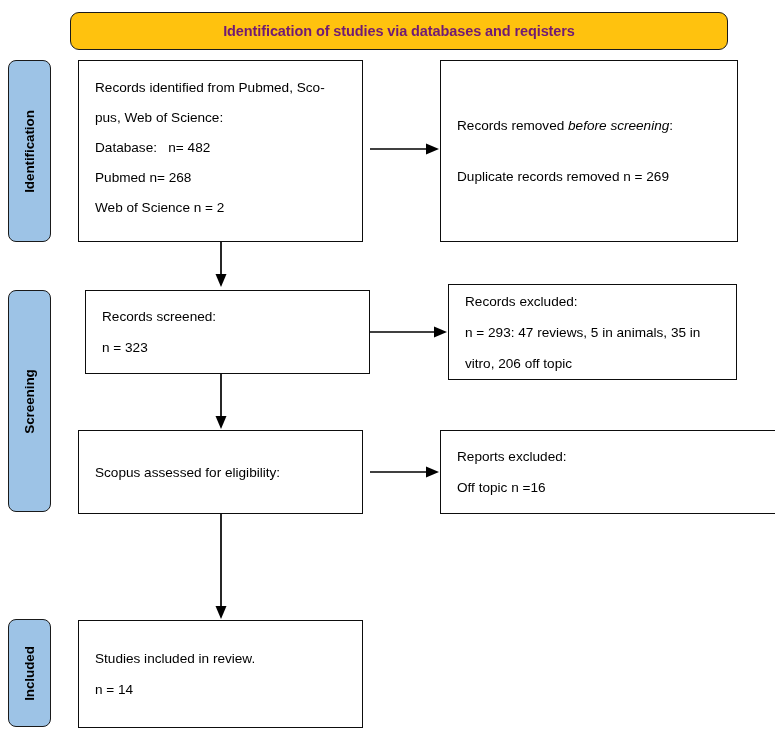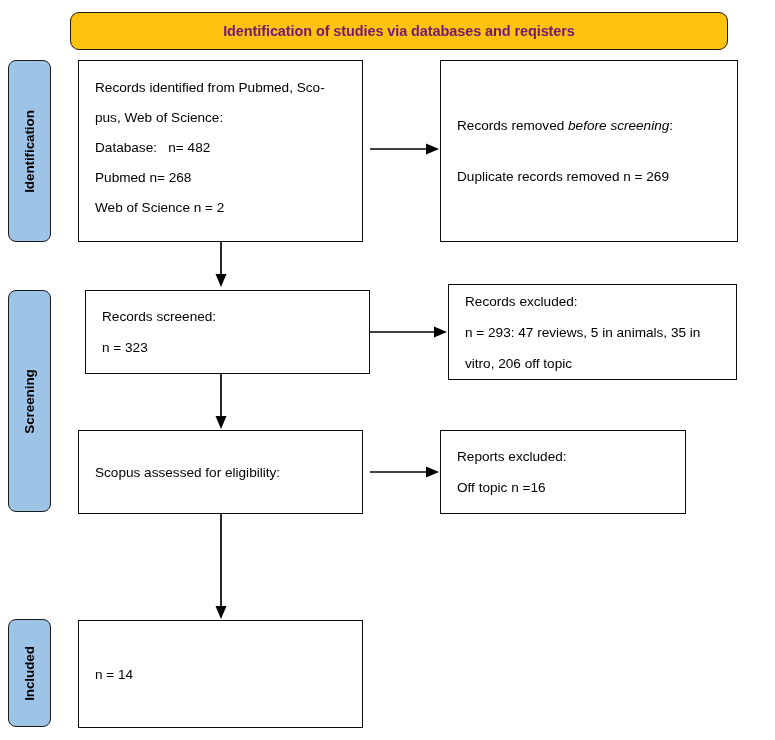--- a/index.html
+++ b/index.html
@@ -133,26 +133,27 @@
   <div class="box vcenter" style="left:448px; top:284px; width:289px; height:96px;justify-content:flex-end;">
     <div class="ln">Records excluded:</div>
     <div class="ln">n = 293: 47 reviews, 5 in animals, 35 in</div>
     <div class="ln">vitro, 206 off topic</div>
   </div>
 
   <div class="box vcenter" style="left:78px; top:430px; width:285px; height:84px;">
     <div class="ln">Scopus assessed for eligibility:</div>
   </div>
 
-  <div class="box vcenter" style="left:440px; top:430px; width:246px; height:84px;">
+  <div class="box vcenter" style="left:440px; top:430px; width:336px; height:84px;">
     <div class="ln">Reports excluded:</div>
     <div class="ln">Off topic n =16</div>
   </div>
 
   <div class="box vcenter" style="left:78px; top:620px; width:285px; height:108px;">
+    <div class="ln">Studies included in review.</div>
     <div class="ln">n = 14</div>
   </div>
 
   <div class="arrow" style="left:370px; top:140px; width:72px; height:18px;">
     <svg width="72" height="18" viewBox="0 0 72 18">
       <line x1="0" y1="9" x2="58" y2="9" stroke="#000" stroke-width="1.7"></line>
       <polygon points="56,3.5 69,9 56,14.5" fill="#000"></polygon>
     </svg>
   </div>
 

